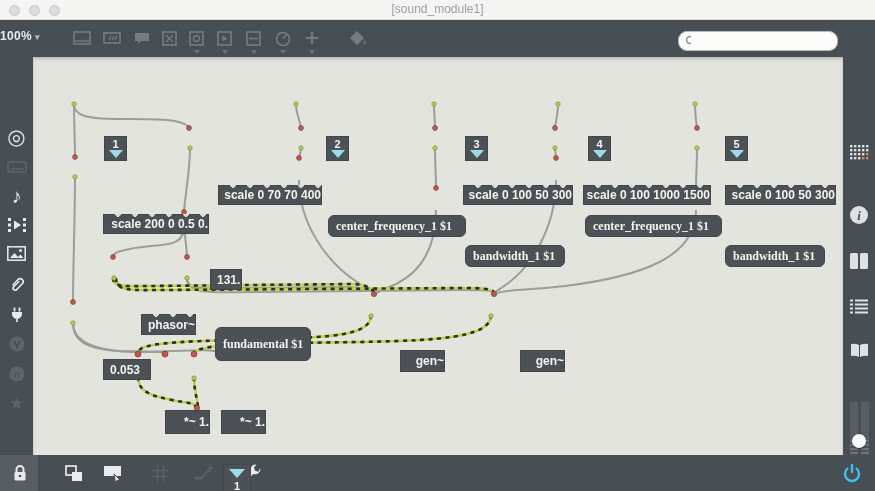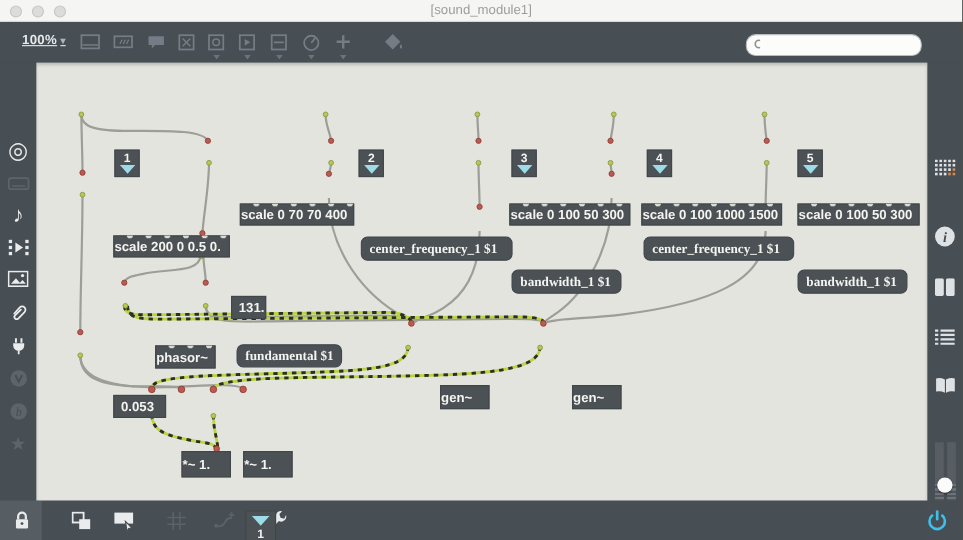--- a/index.html
+++ b/index.html
@@ -7,22 +7,22 @@
           -webkit-font-smoothing:antialiased;}
   
   #titlebar{position:absolute;left:0;top:0;width:875px;height:19px;background:#f5f5f4;
             border-bottom:1px solid #d8d8d6;}
   .tl{position:absolute;top:5px;width:11px;height:11px;border-radius:50%;
       background:#dcdcdc;border:1px solid #c6c6c6;box-sizing:border-box;}
   #title-text{position:absolute;left:0;right:0;top:2px;text-align:center;font-size:12px;
               color:#9d9d9d;}
   
   #toptoolbar{position:absolute;left:0;top:20px;width:875px;height:37px;background:#474e54;}
-  #zoom-control{position:absolute;left:20px;top:9px;color:#e7e9ea;font-size:12px;font-weight:700;
-                letter-spacing:.3px;cursor:default;text-decoration:underline;}
+  #zoom-control{position:absolute;left:0;top:9px;color:#e7e9ea;font-size:12px;font-weight:700;
+                letter-spacing:.3px;cursor:default;}
   #zoom-control .caret{font-size:9px;color:#aeb4b9;margin-left:3px;}
   .ticon{position:absolute;top:6px;width:24px;height:24px;display:flex;align-items:center;
          justify-content:center;}
   .ticon svg{display:block;}
   .tcaret{position:absolute;left:9px;top:24px;width:0;height:0;border-left:3px solid transparent;
           border-right:3px solid transparent;border-top:4px solid #6b737b;}
   #searchbox{position:absolute;right:37px;top:11px;width:158px;height:18px;background:#fcfcfb;
              border:1px solid #b9bcbe;border-radius:9px;display:flex;align-items:center;}
   #searchbox svg{margin-left:6px;}
   #searchbox input{border:0;outline:0;background:transparent;flex:1;font-size:11px;height:14px;
@@ -49,21 +49,21 @@
   #power-btn{position:absolute;right:10px;top:5px;width:26px;height:26px;display:flex;
              align-items:center;justify-content:center;}
   
   #canvas{position:absolute;left:33px;top:57px;width:810px;height:398px;background:#e4e4df;
           box-shadow:inset 0 2px 3px rgba(0,0,0,.18);}
   #cords{position:absolute;left:33px;top:57px;}
   
   .pbox{position:absolute;background:#4b5154;color:#f4f4f1;font-size:12px;font-weight:700;
         box-sizing:border-box;display:flex;align-items:center;white-space:nowrap;
         border:1px solid #40464a;}
-  .objbox{padding-left:0;height:20px;}
+  .objbox{padding-left:16px;height:20px;justify-content:flex-end;}
   .nubs{position:absolute;left:0;top:-1px;right:0;height:4px;overflow:hidden;
         background-image:radial-gradient(circle 3px at 8px 0px,#dcdcd6 0 2.6px,rgba(0,0,0,0) 3px);
         background-size:17px 6px;background-repeat:repeat-x;background-position:6px 0;}
   .msgbox{padding-left:7px;height:22px;border-radius:6px;font-family:Liberation Serif, serif;}
   .numbox{height:21px;padding-left:3px;}
   .numbox .tri{width:0;height:0;border-top:5px solid transparent;border-bottom:5px solid transparent;
                border-left:6px solid #8d9togh499;border-left-color:#8d9499;margin-right:3px;}
   .selbox{width:23px;height:25px;flex-direction:column;justify-content:flex-start;display:flex;
           align-items:center;padding-top:1px;font-size:11px;}
   .selbox .dtri{width:0;height:0;border-left:7px solid transparent;border-right:7px solid transparent;
@@ -490,21 +490,21 @@
   </div>
   <div class="pbox msgbox" style="left:465px;top:245px;width:100px">
     <span>bandwidth_1 $1</span>
   </div>
   <div class="pbox msgbox" style="left:585px;top:215px;width:137px">
     <span>center_frequency_1 $1</span>
   </div>
   <div class="pbox msgbox" style="left:725px;top:245px;width:100px">
     <span>bandwidth_1 $1</span>
   </div>
-  <div class="pbox msgbox" style="left:215px;top:313px;width:96px;height:21px">
+  <div class="pbox msgbox" style="left:215px;top:327px;width:96px;height:34px">
     <span>fundamental $1</span>
   </div>
 
   <div class="pbox numbox" style="left:210px;top:269px;width:32px">
     <div class="tri"></div>
     <span>131.</span>
   </div>
   <div class="pbox numbox" style="left:103px;top:359px;width:48px">
     <div class="tri"></div>
     <span>0.053</span>

